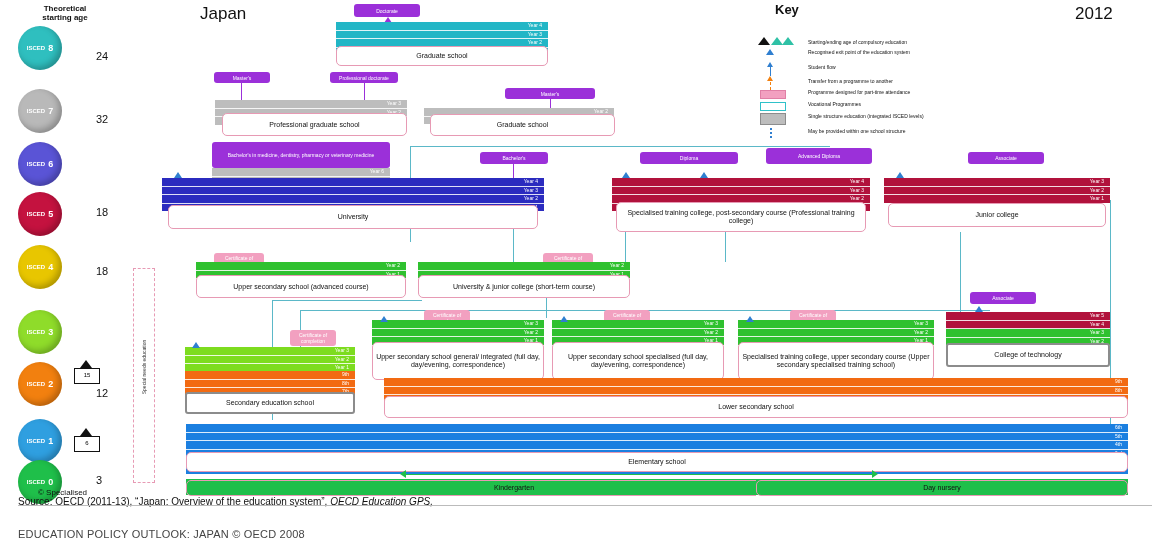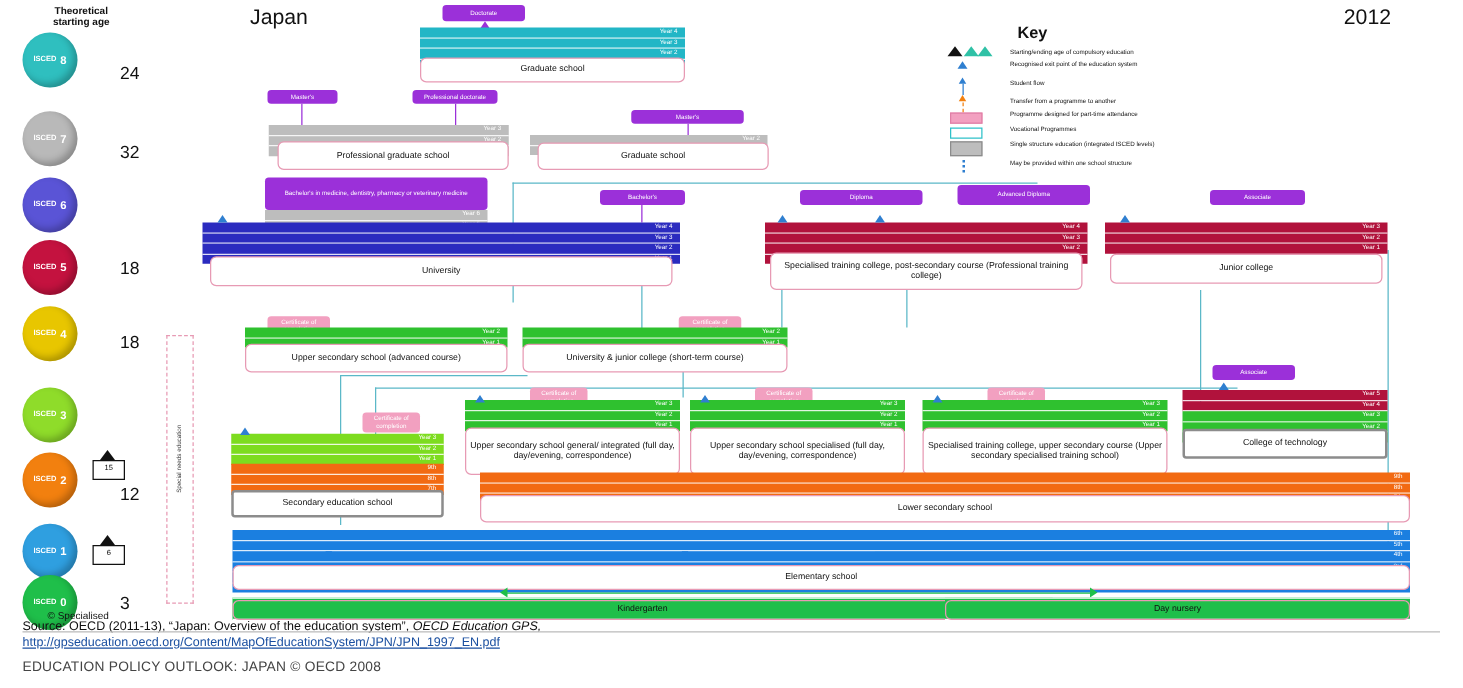--- a/index.html
+++ b/index.html
@@ -14,21 +14,21 @@
   
   .axis-title{font-size:8px;color:#111;line-height:9px;font-weight:700;text-align:center;}
   .isced{
     border-radius:50%;
     display:flex;align-items:center;justify-content:center;
     color:#fff;font-size:6px;font-weight:700;text-align:center;
     box-shadow:inset -3px -3px 6px rgba(0,0,0,.25);
     line-height:6px;
   }
   .isced span.lvl{font-size:9px;margin-left:3px;}
-  .agelabel{font-size:14px;color:#111;}
+  .agelabel{font-size:11px;color:#111;}
 
   
   .namebox{
     background:#ffffff;border:1px solid #e79ab4;border-radius:5px;
     display:flex;align-items:center;justify-content:center;text-align:center;
     font-size:7px;color:#111;line-height:8px;padding:1px 2px;
   }
   .namebox.grey{border:2px solid #8c8c8c;border-radius:3px;}
   .qual{
     border-radius:3px;display:flex;align-items:center;justify-content:center;
@@ -158,21 +158,21 @@
   <div class="abs" style="left:74px;top:428px;width:24px;height:22px;">
     <div class="house" style="position:absolute;left:6px;top:0;"></div>
     <div style="position:absolute;left:0;top:8px;width:24px;height:14px;border:1px solid #111;background:#fff;font-size:6px;text-align:center;line-height:13px;">6</div>
   </div>
 
   <div class="abs specialneeds" style="left:133px;top:268px;width:22px;height:215px;"></div>
   <div class="abs" style="left:88px;top:360px;width:112px;height:14px;">
     <div class="rot" style="text-align:center;line-height:14px;">Special needs education</div>
   </div>
 
-  <div class="abs key-title" style="left:775px;top:18px;margin-left:39px;">Key</div>
+  <div class="abs key-title" style="left:775px;top:2px;">Key</div>
 
   <div class="abs" style="left:758px;top:36px;width:36px;height:10px;">
     <div class="house" style="position:absolute;left:0;top:1px;border-bottom-color:#111;"></div>
     <div class="house" style="position:absolute;left:13px;top:1px;border-bottom-color:#2fc1a6;"></div>
     <div class="house" style="position:absolute;left:24px;top:1px;border-bottom-color:#2fc1a6;"></div>
   </div>
   <div class="abs key-row" style="left:808px;top:39px;width:230px;">Starting/ending age of compulsory education</div>
 
   <div class="abs" style="left:766px;top:49px;">
     <div class="uparrow" style="border-bottom-color:#2f7fd0;"></div>
@@ -403,18 +403,17 @@
   <div class="abs namebox" style="left:186px;top:480px;width:656px;height:16px;background:transparent;border-color:#e79ab4;">Kindergarten</div>
 
   <div class="abs" style="left:756px;top:478px;width:372px;height:18px;background:#1fbf4a;border-top:1px solid #fff;border-bottom:1px solid #fff;"></div>
   <div class="abs namebox" style="left:756px;top:480px;width:372px;height:16px;background:transparent;border-color:#e79ab4;">Day nursery</div>
 
   <div class="abs egps" style="left:38px;top:488px;">© Specialised</div>
 
   <div class="abs src" style="left:18px;top:496px;width:900px;">
     <span>Source: OECD (2011-13), “Japan: Overview of the education system”, </span><i>OECD Education GPS,</i>
   </div>
-  <div class="abs src link" style="left:18px;top:509px;width:900px;">http://gpseducation.oecd.org/Content/MapOfEducationSystem/JPN/JPN_1997_EN.pdf</div>
 
   <div class="sep"></div>
   <div class="abs footer" style="left:18px;top:528px;">EDUCATION POLICY OUTLOOK: JAPAN © OECD 2008</div>
 
 </div>
 
 </body></html>

